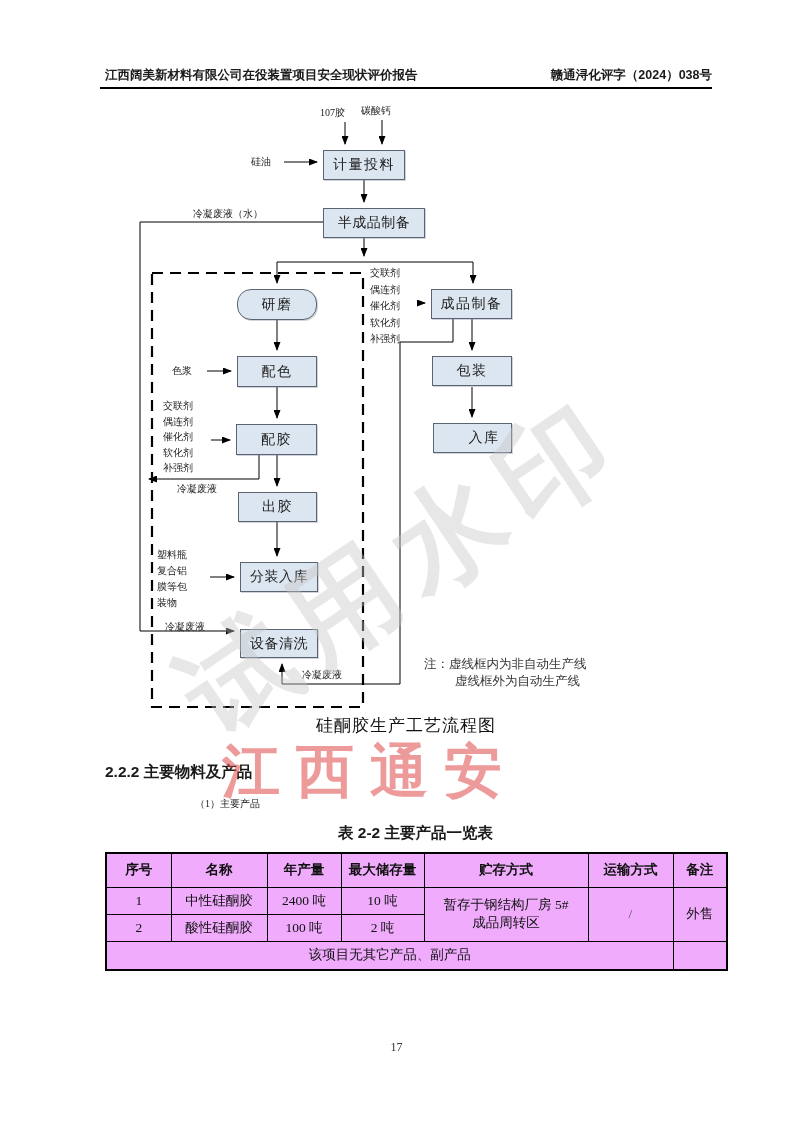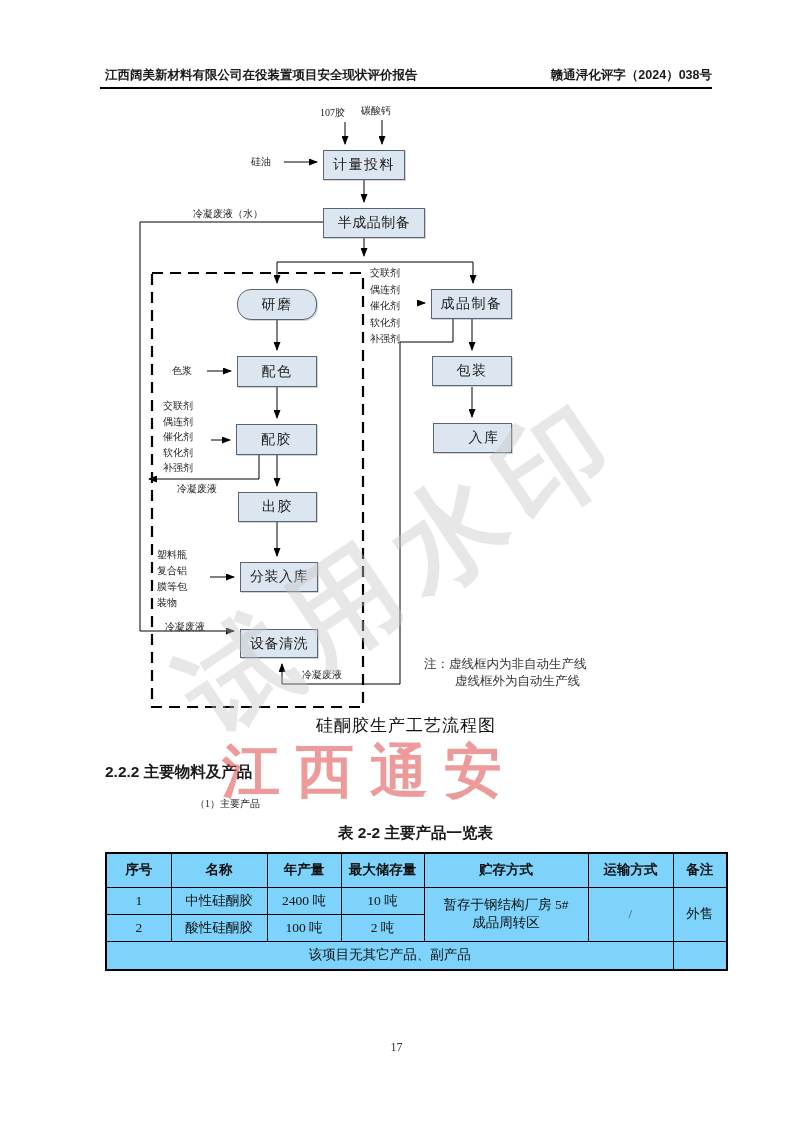--- a/index.html
+++ b/index.html
@@ -38,21 +38,21 @@
     opacity:.55;z-index:5;pointer-events:none;white-space:nowrap;
     font-family:"Liberation Serif","DejaVu Serif",serif;
   }
   
   .sec-h{left:105px;top:762px;font-family:"Liberation Sans","DejaVu Sans",sans-serif;font-weight:bold;font-size:15.5px;}
   .sec-sub{left:147px;top:797px;font-size:10px;margin-left:48px;}
   .tbl-title{left:105px;top:823px;width:621px;text-align:center;font-family:"Liberation Sans","DejaVu Sans",sans-serif;font-weight:bold;font-size:15.5px;}
   
   table.main{
     position:absolute;left:105px;top:852px;border-collapse:collapse;
-    font-size:13.5px;color:#111;table-layout:fixed;z-index:2;background:#7dd3fc;
+    font-size:13.5px;color:#111;table-layout:fixed;z-index:2;background:#f0abfc;
   }
   table.main td,table.main th{border:1px solid #000;text-align:center;vertical-align:middle;padding:0 2px;box-sizing:border-box;}
   table.main{border:2px solid #000;}
   table.main th{font-family:"Liberation Sans","DejaVu Sans",sans-serif;font-weight:bold;font-size:13.5px;}
   td.foot{text-align:left;padding-left:8px;}
   .pgnum{left:0;top:1040px;width:793px;text-align:center;font-size:12px;color:#333;}
 </style>
 </head>
 <body>
 

